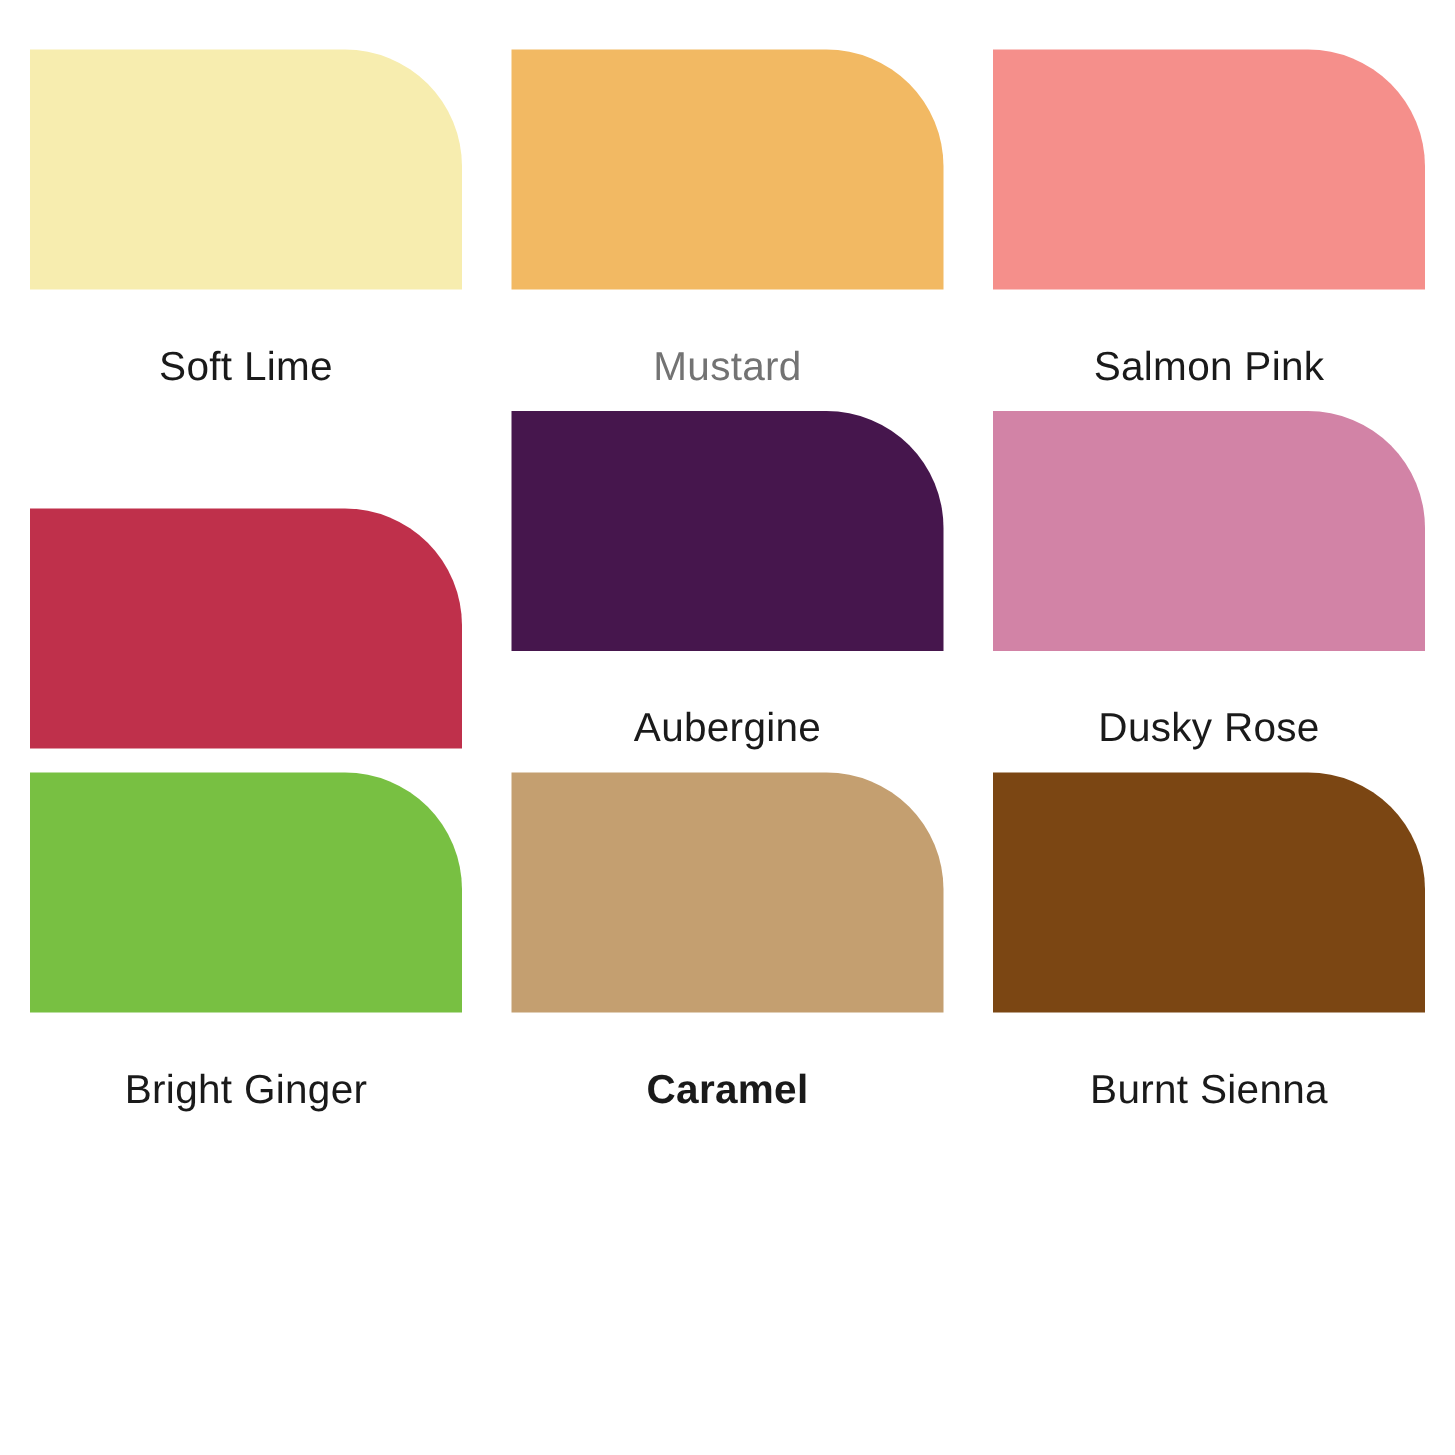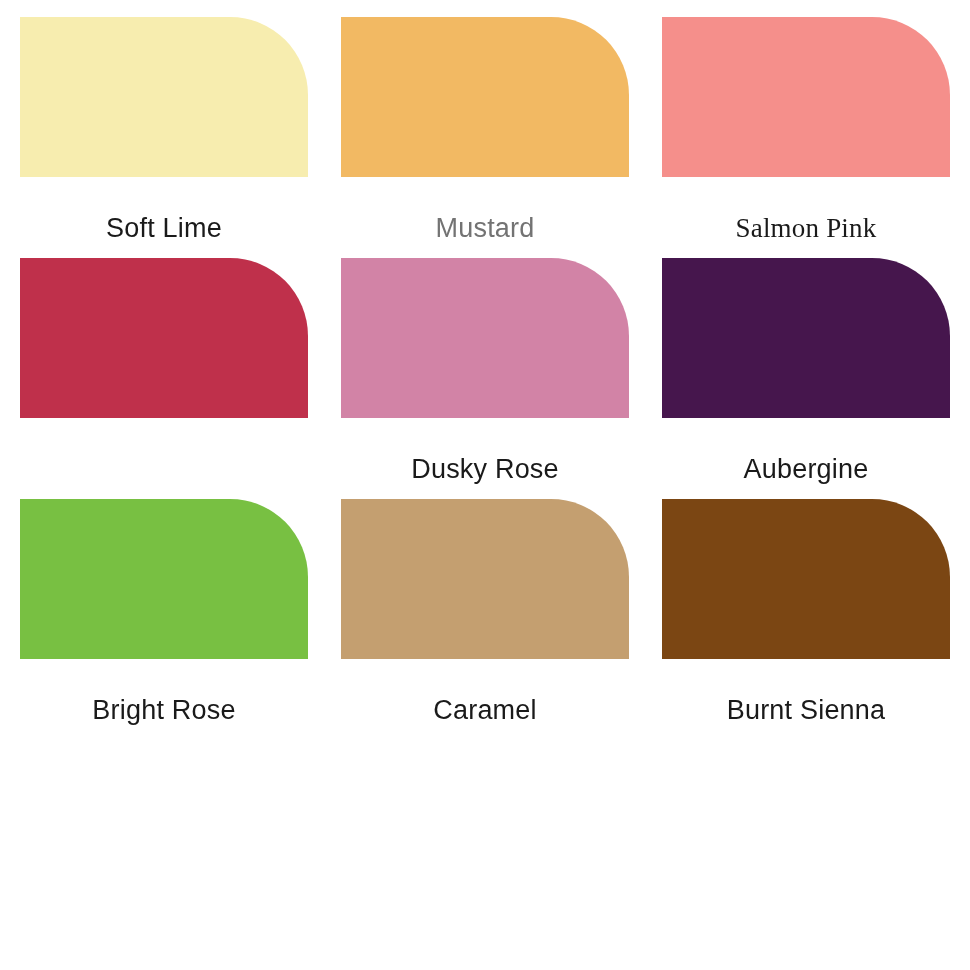--- a/index.html
+++ b/index.html
@@ -24,20 +24,21 @@
     grid-template-columns: repeat(3, 1fr);
     grid-template-rows: repeat(4, 241px);
     column-gap: 33px;
     row-gap: 0px;
   }
 
   .swatch-cell {
     display: flex;
     flex-direction: column;
     align-items: stretch;
+    justify-content: flex-end;
   }
 
   .swatch-chip {
     width: 100%;
     height: 160px;
     border-top-right-radius: 78px;
     border-top-left-radius: 0;
     border-bottom-right-radius: 0;
     border-bottom-left-radius: 0;
   }
@@ -65,46 +66,46 @@
 
   <div class="swatch-cell">
     <div class="swatch-chip" style="background-color: rgb(242, 185, 99);"></div>
     <div class="swatch-label" style="color: #737373;">Mustard</div>
   </div>
 
 
 
   <div class="swatch-cell">
     <div class="swatch-chip" style="background-color: rgb(245, 143, 139);"></div>
-    <div class="swatch-label" style="color: rgb(26, 26, 26); font-family: Liberation Serif, serif;">Salmon Pink</div>
+    <div class="swatch-label" style="color: rgb(26, 26, 26);">Salmon Pink</div>
   </div>
 
   <div class="swatch-cell">
     <div class="swatch-chip" style="background-color: rgb(191, 48, 75);"></div>
   </div>
 
   <div class="swatch-cell">
-    <div class="swatch-chip" style="background-color: rgb(210, 131, 166);"></div>
-    <div class="swatch-label" style="color: rgb(26, 26, 26);">Dusky Rose</div>
+    <div class="swatch-chip" style="background-color: rgb(70, 22, 77);"></div>
+    <div class="swatch-label" style="color: rgb(26, 26, 26);">Aubergine</div>
   </div>
 
   <div class="swatch-cell">
-    <div class="swatch-chip" style="background-color: rgb(70, 22, 77);"></div>
-    <div class="swatch-label" style="color: rgb(26, 26, 26);">Aubergine</div>
+    <div class="swatch-chip" style="background-color: rgb(210, 131, 166);"></div>
+    <div class="swatch-label" style="color: rgb(26, 26, 26);">Dusky Rose</div>
   </div>
 
 
   <div class="swatch-cell">
     <div class="swatch-chip" style="background-color: rgb(120, 192, 66);"></div>
-    <div class="swatch-label" style="color: rgb(26, 26, 26);">Bright Rose</div>
+    <div class="swatch-label" style="color: rgb(26, 26, 26);">Bright Ginger</div>
   </div>
 
   <div class="swatch-cell">
     <div class="swatch-chip" style="background-color: rgb(196, 159, 112);"></div>
-    <div class="swatch-label" style="color: rgb(26, 26, 26);">Caramel</div>
+    <div class="swatch-label" style="color: rgb(26, 26, 26); font-weight: bold;">Caramel</div>
   </div>
 
   <div class="swatch-cell">
     <div class="swatch-chip" style="background-color: rgb(123, 70, 19);"></div>
     <div class="swatch-label" style="color: rgb(26, 26, 26);">Burnt Sienna</div>
   </div>
 
 </div>
 
 </body></html>

